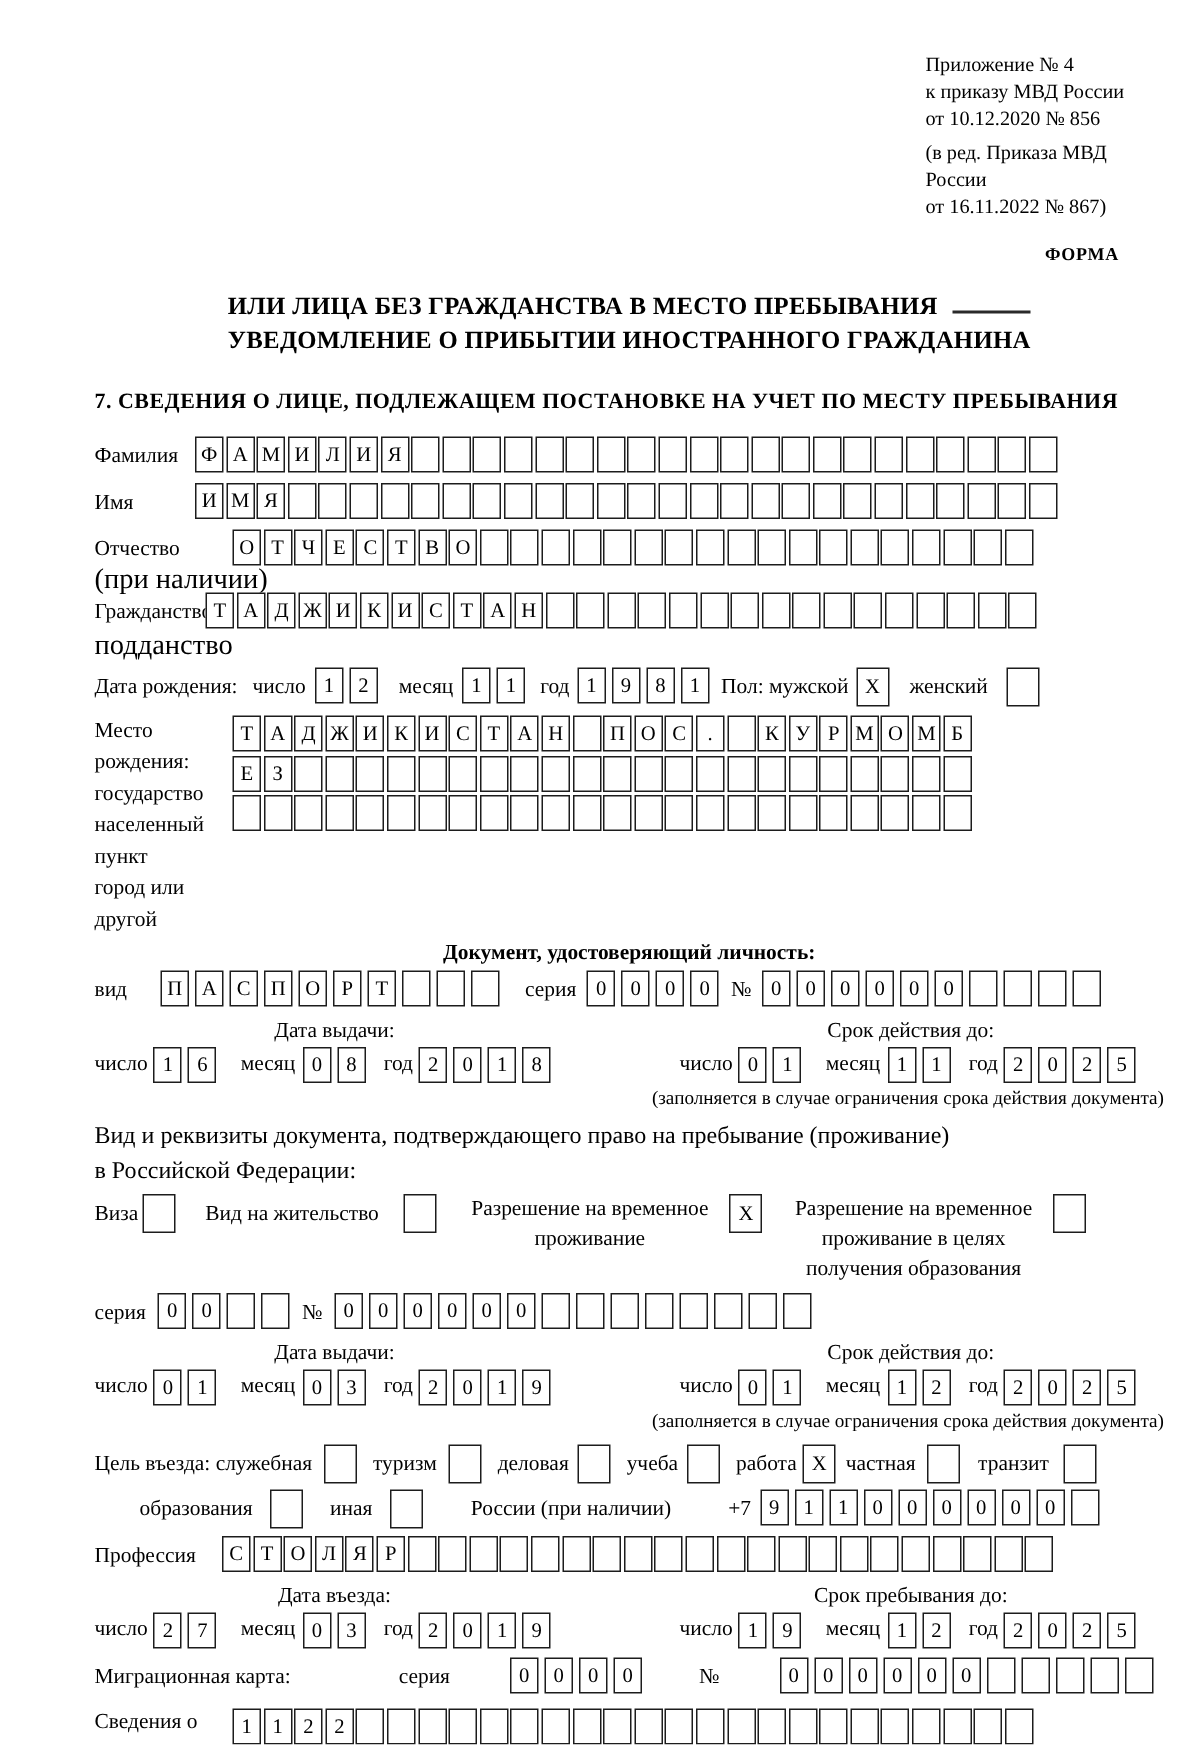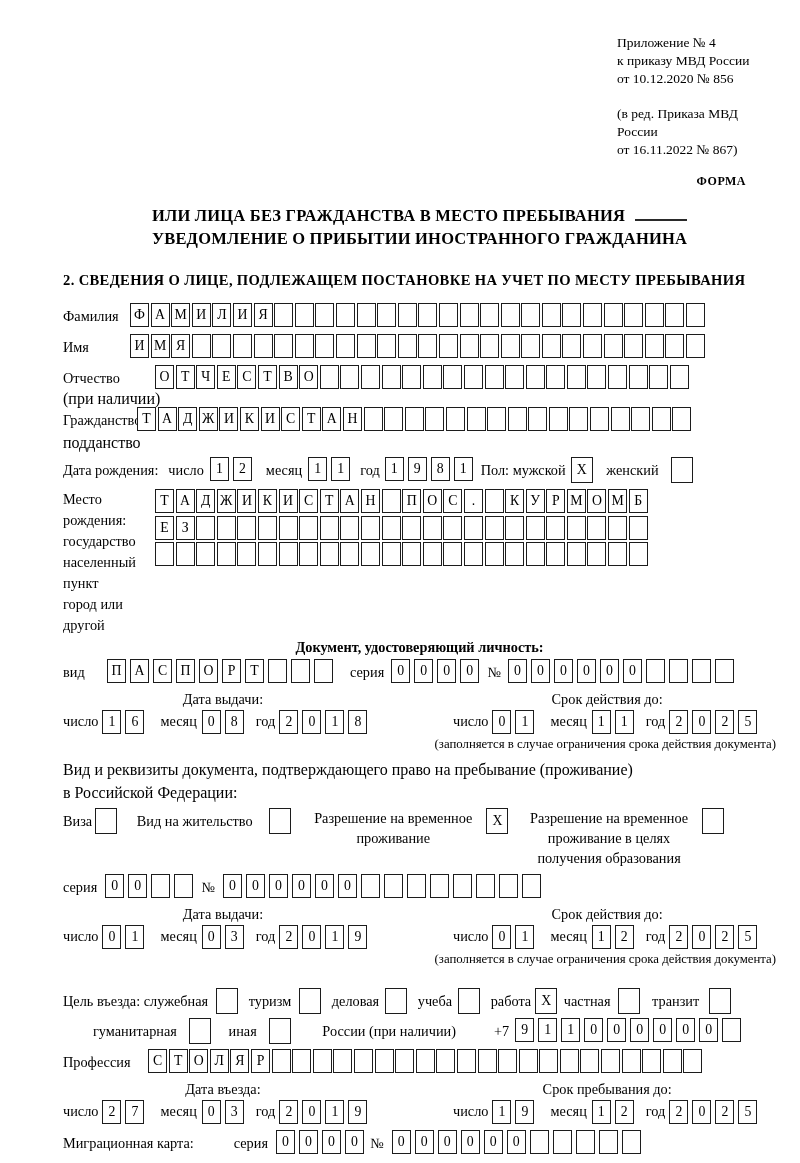--- a/index.html
+++ b/index.html
@@ -2,32 +2,32 @@
 <html><head>
 <meta charset="utf-8">
 <style>
   html,body{margin:0;padding:0;background:#fff;}
   body{width:800px;height:1163px;overflow:hidden;color:#000;
        font-family:"Liberation Serif","DejaVu Serif",serif;}
   .page{box-sizing:border-box;width:800px;height:1163px;padding:34px 24px 0 63px;position:relative;background:#fff;}
 
   
   .hdr{margin-left:554px;font-size:13.5px;line-height:18px;}
-  .hdr .amend{margin-top:17px;}
+  .hdr .amend{margin-top:5px;}
   .forma{font-weight:700;text-align:right;padding-right:30px;margin-top:15px;font-size:12px;letter-spacing:.5px;}
 
   
   .title{text-align:center;font-weight:700;font-size:16.5px;line-height:23px;margin-top:15px;letter-spacing:.2px;}
   .blank-line{display:inline-block;width:52px;border-bottom:2px solid #2a2a2a;margin-left:10px;height:2px;}
   .sec-heading{font-weight:700;font-size:14.6px;margin-top:22px;letter-spacing:.35px;white-space:nowrap;}
 
   
   .row{display:flex;align-items:flex-start;margin-top:4px;}
   .lbl{font-size:14.3px;line-height:27px;flex:none;white-space:nowrap;}
-  .l2{font-size:16px;line-height:13px;white-space:nowrap;}
+  .l2{font-size:19px;line-height:13px;white-space:nowrap;}
   .w67{width:67px}.w74{width:74px}.w85{width:85px}.w92{width:92px}.w44{width:44px}
   .cells{display:flex;flex:none;}
   .cell{flex:none;display:inline-flex;align-items:center;justify-content:center;
         width:17px;height:22px;border:1.7px solid #1c1c1c;margin-right:1.6px;
         font-size:13.8px;line-height:22px;background:#fff;}
   .gap .cell{margin-right:4px;}
   .cb{width:20px;height:24px;}
   .sp{margin-left:10px;margin-right:6px;}
   .sp2{margin-left:12px;margin-right:5px;}
 
@@ -70,21 +70,21 @@
   </div>
   <div class="forma">ФОРМА</div>
 
   <div class="title">
     <div>
       <span>ИЛИ ЛИЦА БЕЗ ГРАЖДАНСТВА В МЕСТО ПРЕБЫВАНИЯ</span><span class="blank-line"></span>
     </div>
     <div>УВЕДОМЛЕНИЕ О ПРИБЫТИИ ИНОСТРАННОГО ГРАЖДАНИНА</div>
   </div>
 
-  <div class="sec-heading">2. СВЕДЕНИЯ О ЛИЦЕ, ПОДЛЕЖАЩЕМ ПОСТАНОВКЕ НА УЧЕТ ПО МЕСТУ ПРЕБЫВАНИЯ</div>
+  <div class="sec-heading">7. СВЕДЕНИЯ О ЛИЦЕ, ПОДЛЕЖАЩЕМ ПОСТАНОВКЕ НА УЧЕТ ПО МЕСТУ ПРЕБЫВАНИЯ</div>
 
   <div class="row" style="margin-top:14px;">
     <div class="lbl w67">Фамилия</div>
     <div class="cells">
         <span class="cell">Ф</span>
         <span class="cell">А</span>
         <span class="cell">М</span>
         <span class="cell">И</span>
         <span class="cell">Л</span>
         <span class="cell">И</span>
@@ -515,39 +515,39 @@
             <span class="cell">2</span>
             <span class="cell">0</span>
             <span class="cell">2</span>
             <span class="cell">5</span>
           </span>
       </div>
     </div>
   </div>
   <div class="note-right">(заполняется в случае ограничения срока действия документа)</div>
 
-  <div class="row" style="margin-top:21px;">
+  <div class="row" style="margin-top:8px;">
     <span class="lbl">Цель въезда: служебная</span>
     <span class="cell cb" style="margin-left:8px;"></span>
     <span class="lbl" style="margin-left:9px;margin-right:8px;">туризм</span>
     <span class="cell cb"></span>
     <span class="lbl" style="margin-left:9px;margin-right:6px;">деловая</span>
     <span class="cell cb"></span>
     <span class="lbl" style="margin-left:9px;margin-right:6px;">учеба</span>
     <span class="cell cb"></span>
     <span class="lbl" style="margin-left:9px;margin-right:4px;">работа</span>
     <span class="cell cb">X</span>
     <span class="lbl" style="margin-left:5px;margin-right:8px;">частная</span>
     <span class="cell cb"></span>
     <span class="lbl" style="margin-left:10px;margin-right:10px;text-align:center;">транзит</span>
     <span class="cell cb"></span>
   </div>
 
   <div class="row" style="margin-top:3px;">
-    <span class="lbl" style="margin-left:30px;">гуманитарная</span>
+    <span class="lbl" style="margin-left:30px;">образования</span>
     <span class="cell cb" style="margin-left:12px;"></span>
     <span class="lbl" style="margin-left:16px;margin-right:12px;">иная</span>
     <span class="cell cb"></span>
     <span class="lbl" style="margin-left:30px;">России (при наличии)</span>
     <span class="lbl" style="margin-left:38px;margin-right:6px;">+7</span>
     <span class="cells gap">
         <span class="cell">9</span>
         <span class="cell">1</span>
         <span class="cell">1</span>
         <span class="cell">0</span>
@@ -633,21 +633,21 @@
         <span class="cells gap">
             <span class="cell">2</span>
             <span class="cell">0</span>
             <span class="cell">2</span>
             <span class="cell">5</span>
           </span>
       </div>
     </div>
   </div>
 
-  <div class="row" style="margin-top:5px;">
+  <div class="row" style="margin-top:5px;gap:32px;">
     <span class="lbl">Миграционная карта:</span>
     <span class="lbl" style="margin-left:40px;margin-right:8px;">серия</span>
     <span class="cells gap">
         <span class="cell">0</span>
         <span class="cell">0</span>
         <span class="cell">0</span>
         <span class="cell">0</span>
       </span>
     <span class="lbl" style="margin-left:2px;margin-right:8px;">№</span>
     <span class="cells gap">

